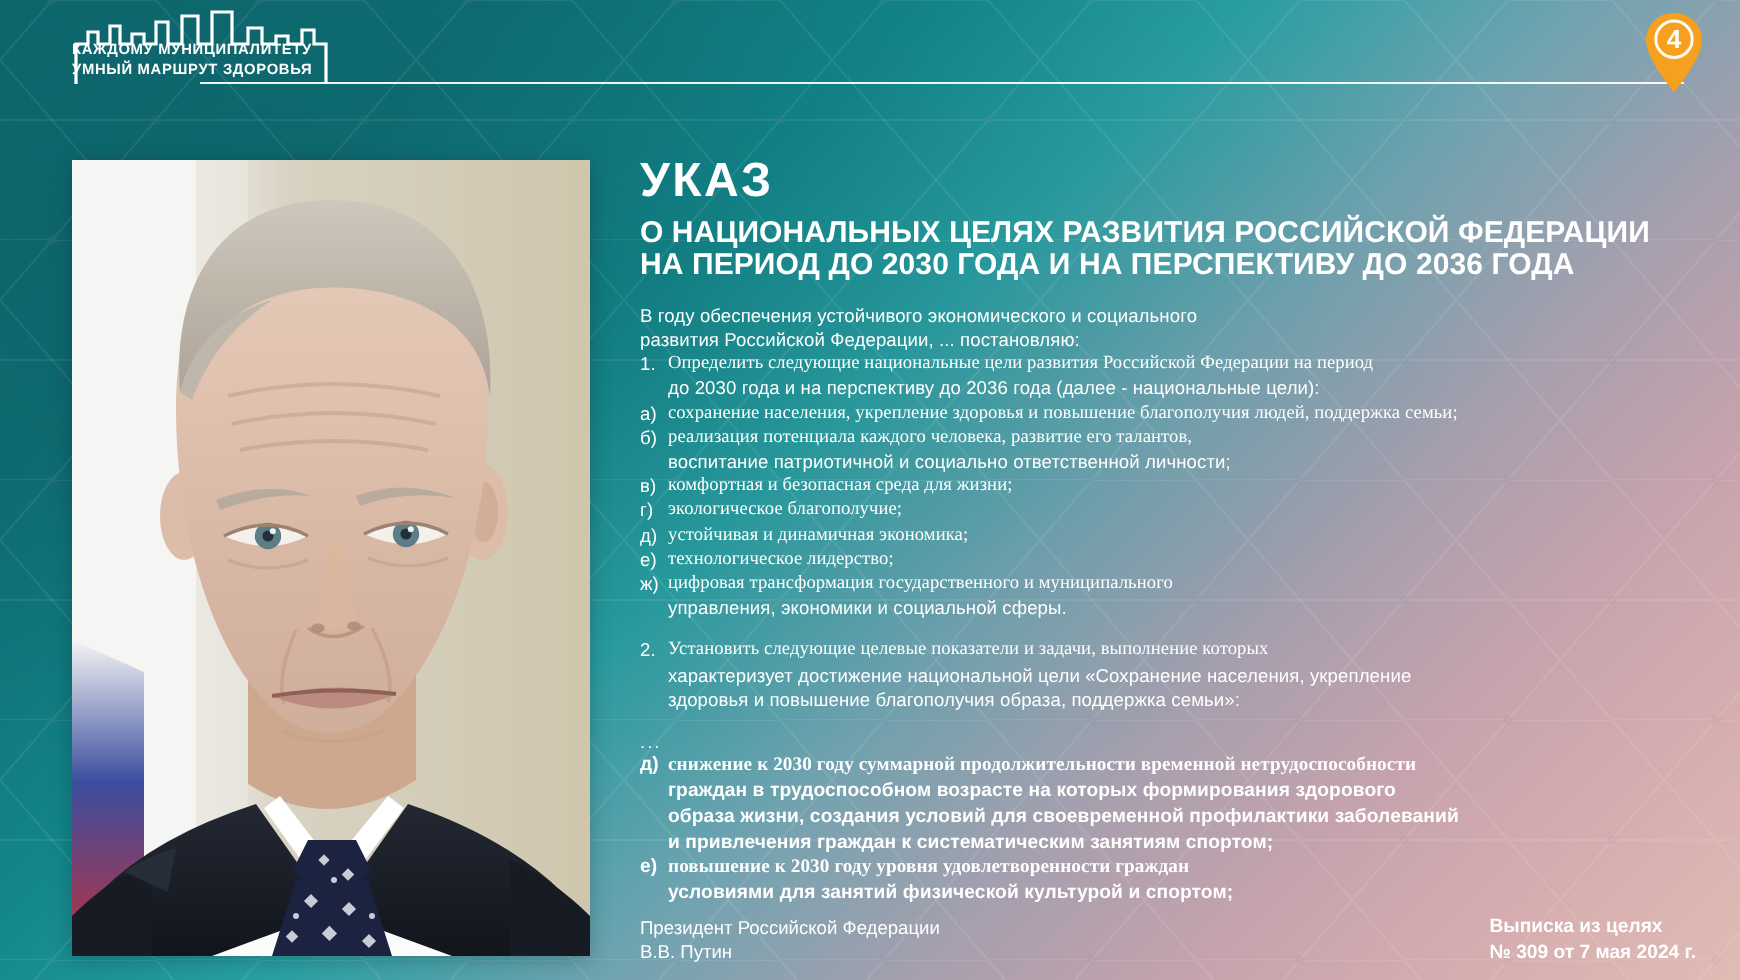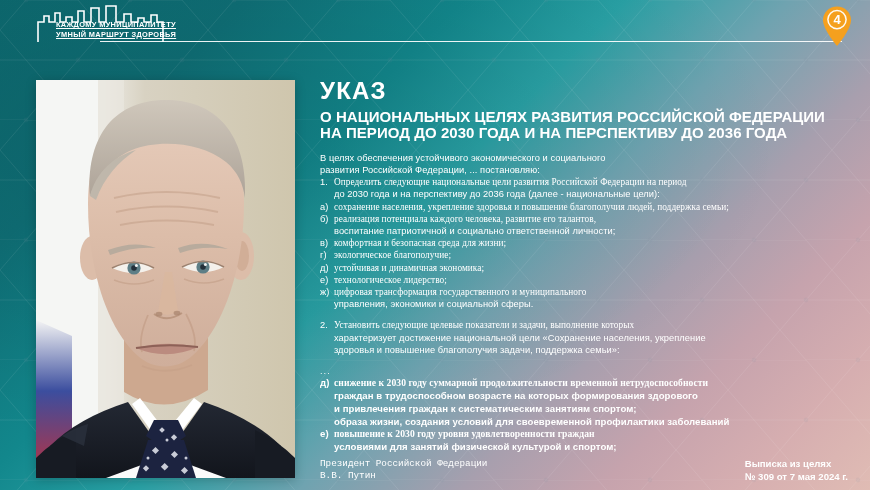--- a/index.html
+++ b/index.html
@@ -42,26 +42,25 @@
   }
 
   
   #header { position:absolute; left:0; top:0; width:870px; height:58px; }
 
   #logo {
     position:absolute; left:36px; top:4px;
     width:148px; height:40px;
   }
   #logo .logotext {
-    position:absolute; left:20px; top:16px;
+    position:absolute; left:0; top:16px;
     color:#ffffff;
     font-size:7.4px; font-weight:bold;
     letter-spacing:.35px; line-height:9.6px;
     white-space:nowrap;
-    text-decoration:underline;
   }
   #logo .logotext div { white-space:nowrap; }
 
   #headline {
     position:absolute; left:100px; top:41px;
     width:742px; height:1.4px;
     background:#ffffff; opacity:.92;
   }
 
   #pin { position:absolute; left:820px; top:5px; width:34px; height:42px; }
@@ -116,21 +115,21 @@
 
   .hl { font-weight:bold; font-size:9.6px; line-height:12.8px; }
   .dots { letter-spacing:1px; opacity:.9; }
 
   
   #footer {
     position:absolute; left:320px; top:458px; width:528px;
     display:flex; justify-content:space-between; align-items:flex-start;
     color:#ffffff;
   }
-  #sign { font-size:9.3px; line-height:12.4px;font-family:Liberation Mono, monospace; }
+  #sign { font-size:9.3px; line-height:12.4px; }
   #extract { font-size:9.6px; line-height:12.8px; font-weight:bold; text-align:left; }
 </style>
 </head>
 <body>
 
 <div id="slide">
 
   <svg id="hexlayer" viewBox="0 0 870 490" preserveAspectRatio="none" aria-hidden="true">
     <defs>
       <pattern id="hexp" width="104" height="120" patternUnits="userSpaceOnUse">
@@ -305,21 +304,21 @@
   </div>
 
   <div id="doc">
 
     <div class="t-ukaz">УКАЗ</div>
     <div class="t-sub">О НАЦИОНАЛЬНЫХ ЦЕЛЯХ РАЗВИТИЯ РОССИЙСКОЙ ФЕДЕРАЦИИ</div>
     <div class="t-sub">НА ПЕРИОД ДО 2030 ГОДА И НА ПЕРСПЕКТИВУ ДО 2036 ГОДА</div>
 
     <div class="body">
 
-      <p class="para">В целях обеспечения устойчивого экономического и социального</p>
+      <p class="para">В году обеспечения устойчивого экономического и социального</p>
       <p class="para">развития Российской Федерации, ... постановляю:</p>
 
       <div class="li">
         <span class="mk">1.</span>
         <span class="tx">Определить следующие национальные цели развития Российской Федерации на период</span>
       </div>
       <p class="ind">до 2030 года и на перспективу до 2036 года (далее - национальные цели):</p>
 
       <div class="li">
         <span class="mk">а)</span>
@@ -358,34 +357,34 @@
       </div>
       <p class="ind">управления, экономики и социальной сферы.</p>
 
       <div class="gap"></div>
 
       <div class="li">
         <span class="mk">2.</span>
         <span class="tx">Установить следующие целевые показатели и задачи, выполнение которых</span>
       </div>
       <p class="ind">характеризует достижение национальной цели «Сохранение населения, укрепление</p>
-      <p class="ind">здоровья и повышение благополучия задачи, поддержка семьи»:</p>
+      <p class="ind">здоровья и повышение благополучия образа, поддержка семьи»:</p>
 
       <div class="gap"></div>
 
       <p class="dots">...</p>
 
       <div class="hl">
         <div class="li">
           <span class="mk">д)</span>
           <span class="tx">снижение к 2030 году суммарной продолжительности временной нетрудоспособности</span>
         </div>
         <p class="ind">граждан в трудоспособном возрасте на которых формирования здорового</p>
+        <p class="ind">образа жизни, создания условий для своевременной профилактики заболеваний</p>
         <p class="ind">и привлечения граждан к систематическим занятиям спортом;</p>
-        <p class="ind">образа жизни, создания условий для своевременной профилактики заболеваний</p>
       </div>
 
       <div class="hl">
         <div class="li">
           <span class="mk">е)</span>
           <span class="tx">повышение к 2030 году уровня удовлетворенности граждан</span>
         </div>
         <p class="ind">условиями для занятий физической культурой и спортом;</p>
       </div>
 

